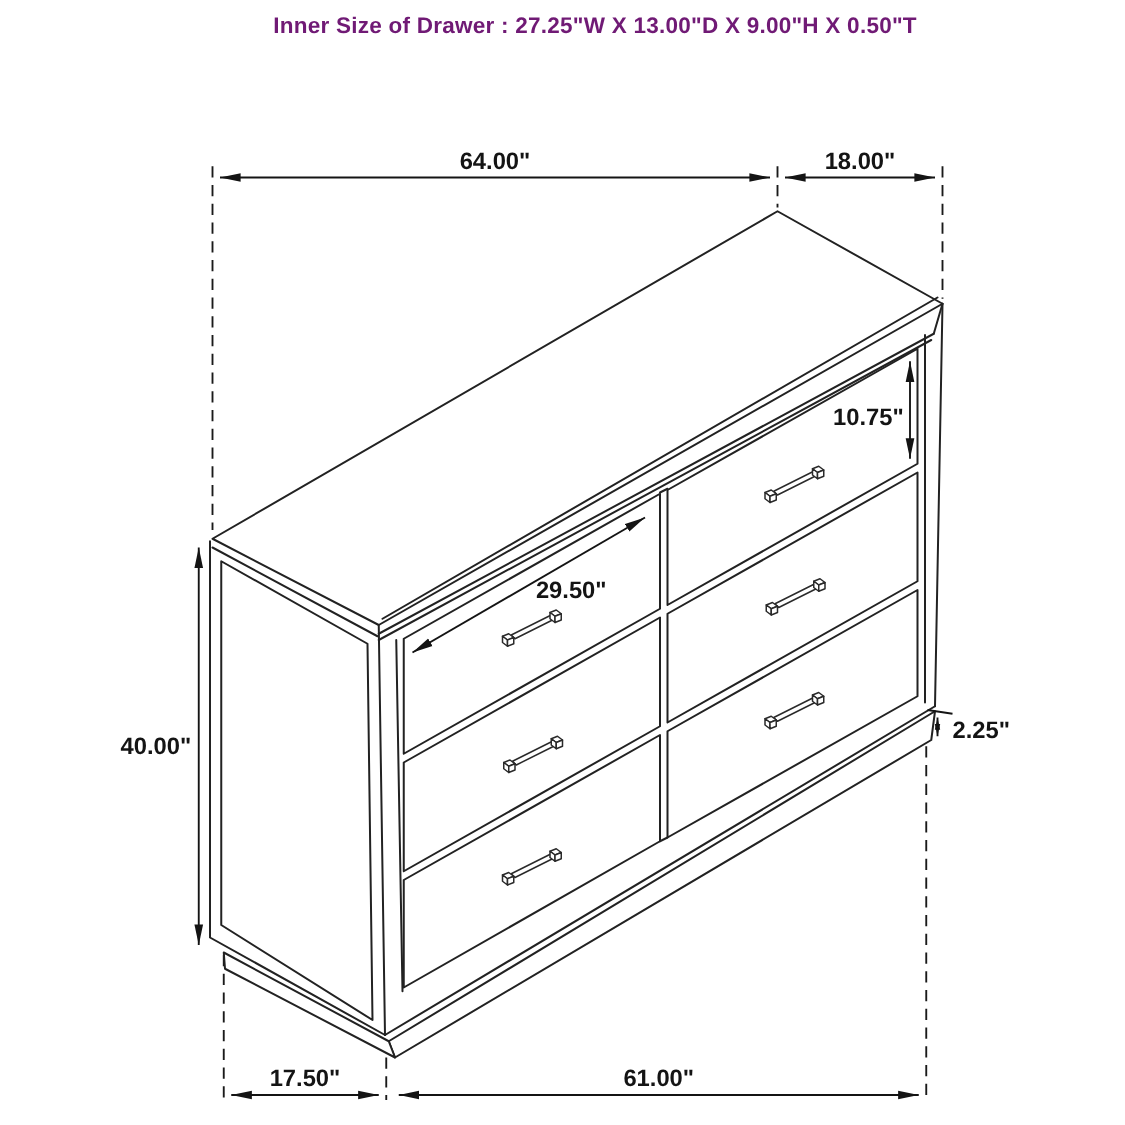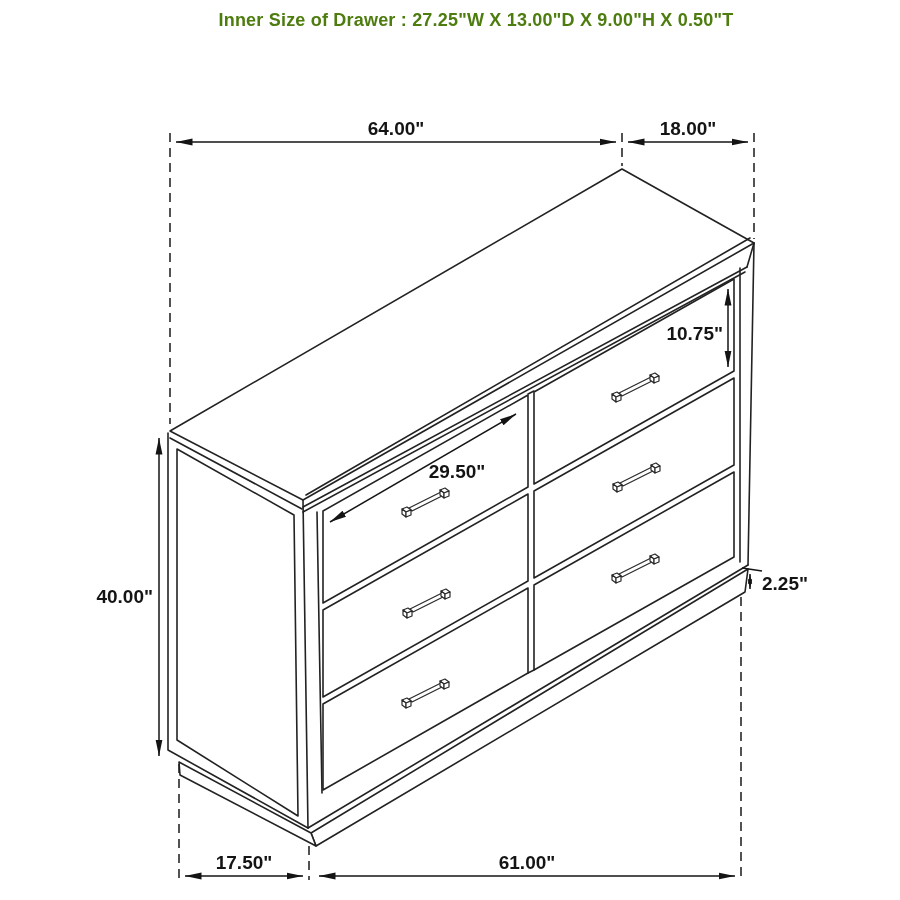--- a/index.html
+++ b/index.html
@@ -1,19 +1,19 @@
 <!DOCTYPE html>
 <html><head>
 <meta charset="utf-8">
 <style>
   html,body{margin:0;padding:0;background:#ffffff;}
   #stage{position:relative;width:900px;height:900px;background:#ffffff;overflow:hidden;
          font-family:"Liberation Sans",sans-serif;}
   #title{position:absolute;top:10px;left:0;width:100%;box-sizing:border-box;padding-left:52px;
-         text-align:center;font-size:18px;font-weight:bold;color:#4d7c0f;letter-spacing:.2px;
+         text-align:center;font-size:18px;font-weight:bold;color:#701a75;letter-spacing:.2px;
          white-space:nowrap;}
   svg{position:absolute;top:0;left:0;}
   .part{fill:none;stroke:#222222;stroke-width:1.6;stroke-linejoin:round;stroke-linecap:round;}
   .face{fill:#ffffff;stroke:#222222;stroke-width:1.6;stroke-linejoin:round;}
   .hpart{fill:#ffffff;stroke:#2a2a2a;stroke-width:1.2;stroke-linejoin:round;}
   .ext{fill:none;stroke:#1a1a1a;stroke-width:1.5;stroke-dasharray:9 6;}
   .dim{fill:none;stroke:#141414;stroke-width:1.5;}
   .dimtxt{font-family:"Liberation Sans",sans-serif;font-weight:bold;font-size:19px;fill:#141414;}
 </style>
 </head>

